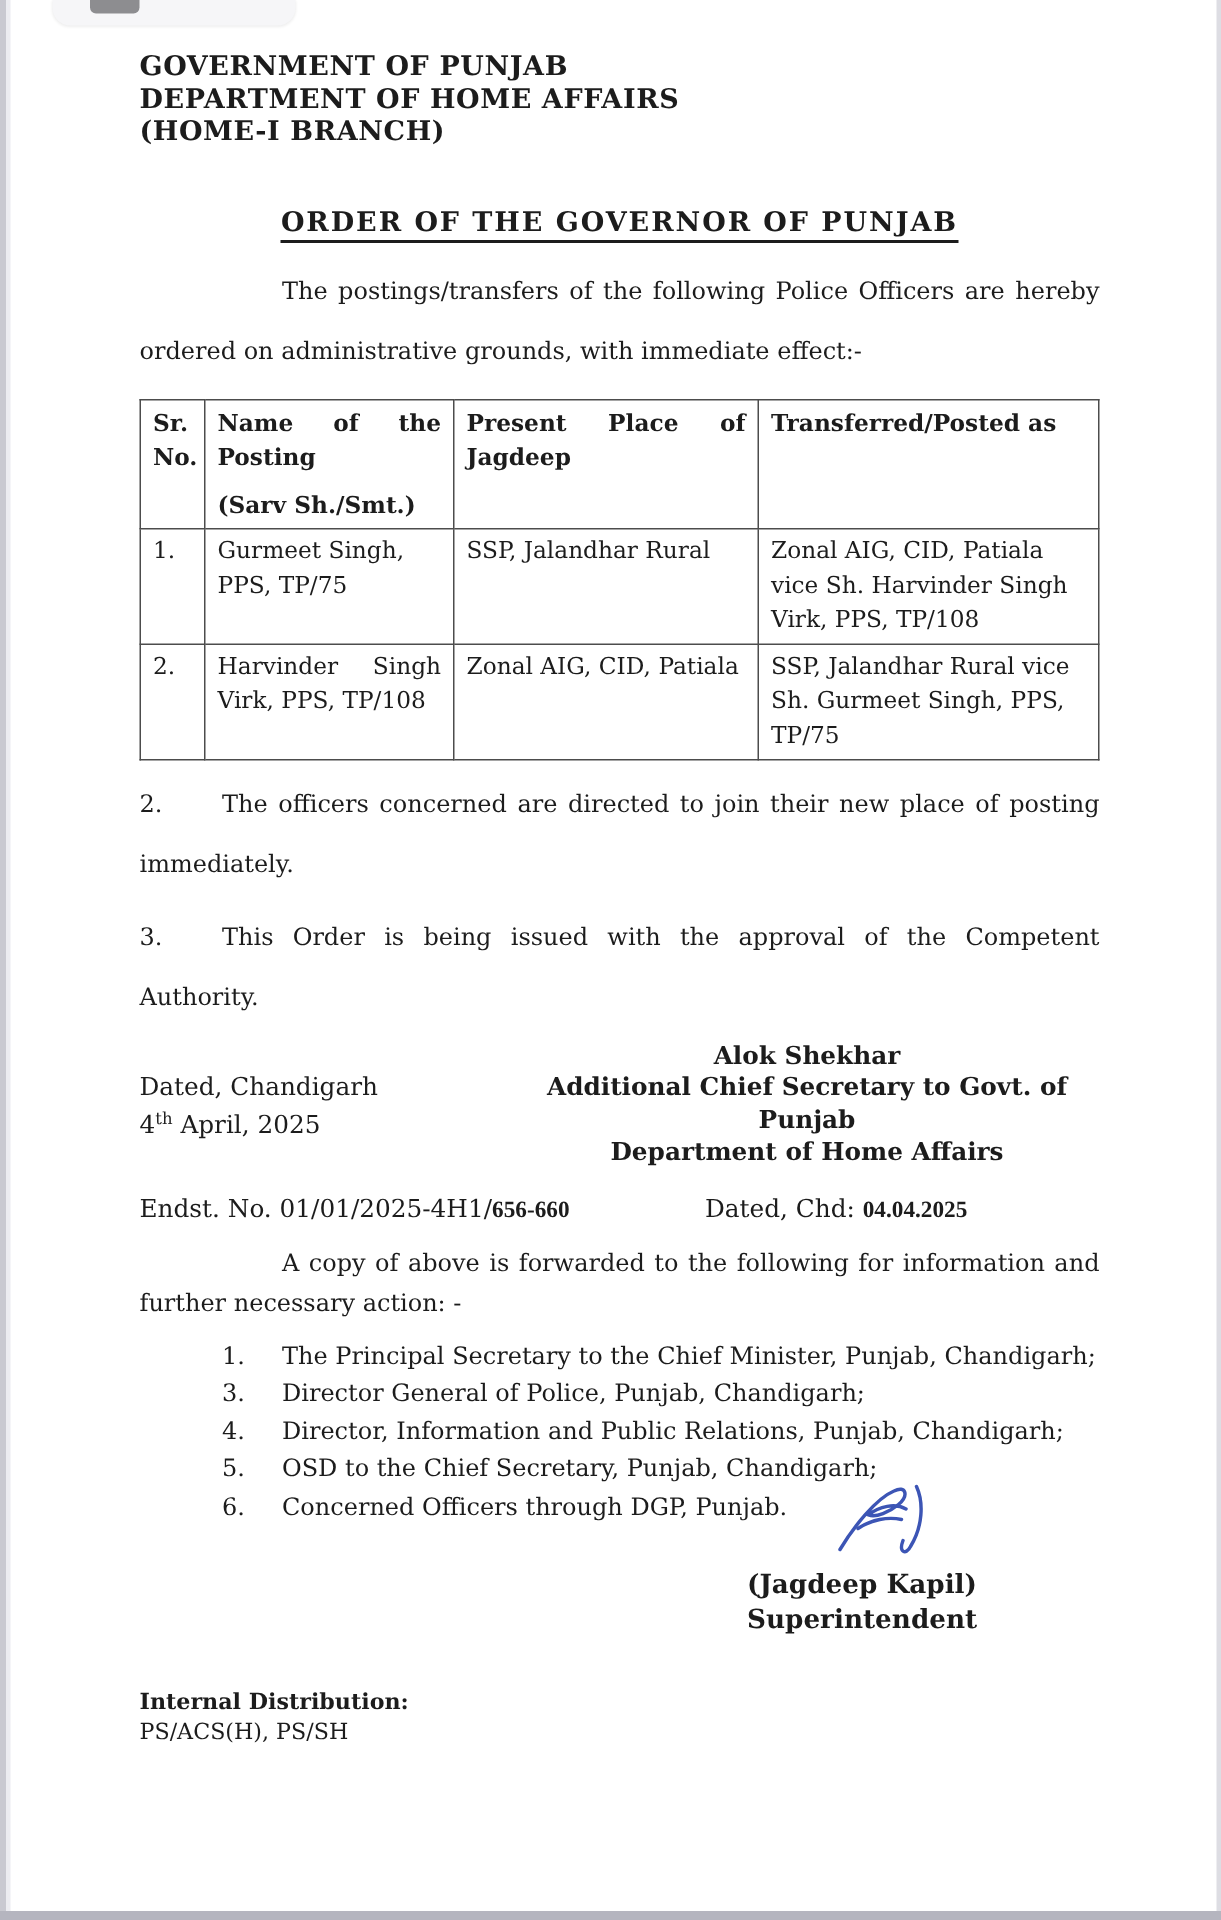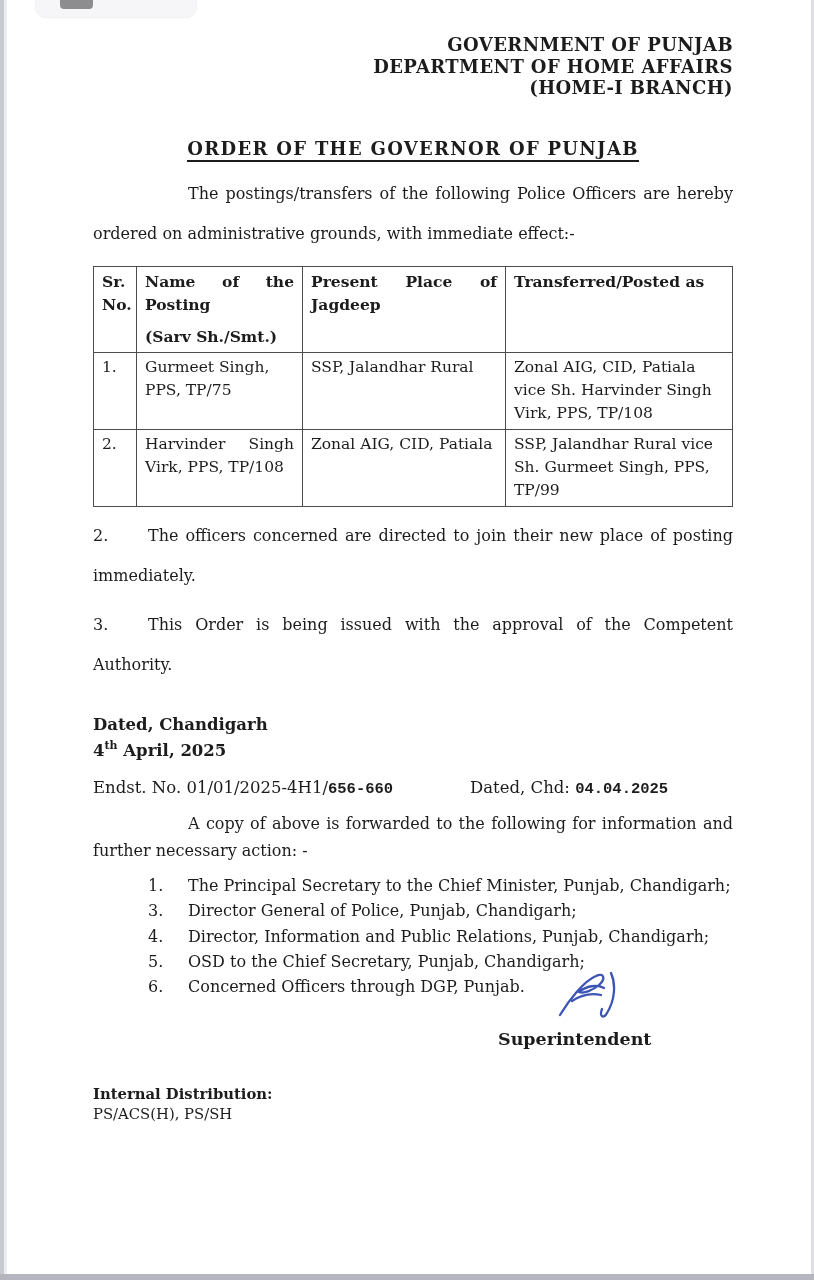--- a/index.html
+++ b/index.html
@@ -23,21 +23,21 @@
     background:#f6f6f8; border-radius:0 0 12px 12px;
     box-shadow:0 1px 2px rgba(0,0,0,0.07);
   }
   .ui-tab .knob {
     position:absolute; left:25px; top:0; width:33px; height:9px;
     background:#8d8d90; border-radius:0 0 4px 4px;
   }
 
   .content { position:absolute; left:93px; top:0; width:640px; }
 
-  .hdr { text-align:right; margin-top:34px; font-weight:bold;
+  .hdr { text-align:left; margin-top:34px; font-weight:bold;
          font-size:18px; line-height:21.5px; letter-spacing:0.4px; }
   .order-title-wrap { text-align:center; margin-top:39px; }
   .order-title {
     display:inline-block; font-weight:bold; font-size:18px; letter-spacing:1.3px;
     border-bottom:2.5px solid #1c1c1c; padding-bottom:1px;
   }
 
   .body-par { font-size:16px; line-height:40px; text-align:justify; }
   .intro { margin-top:12px; text-indent:95px; }
 
@@ -53,27 +53,27 @@
   .hdr-cell { font-weight:bold; }
   .hdr-gap { margin-top:9px; }
   tr.hrow td { height:77px; }
   tr.r1 td { height:75px; }
   tr.r2 td { height:77px; }
 
   .numpar { margin-top:9px; }
   .numpar .pnum { display:inline-block; width:55px; text-indent:0; }
 
   .sig-row { display:flex; margin-top:8px; }
-  .sig-left { width:250px; padding-top:21px; font-weight:bold; font-size:16.5px; line-height:21.5px; }
+  .sig-left { width:250px; padding-top:21px; font-weight:normal; font-size:16.5px; line-height:21.5px; }
   .sig-right { flex:1; text-align:center; font-weight:bold; font-size:16.5px; line-height:21.5px; }
   sup.th { font-size:11px; vertical-align:super; }
 
   .endst { position:relative; margin-top:17px; font-size:16.5px; }
   .endst .dated { position:absolute; left:377px; top:0; }
-  .bnum { font-family:Liberation Mono, monospace; font-weight:700; font-size:15.5px;text-align:right; }
+  .bnum { font-family:Liberation Serif, serif; font-weight:700; font-size:15.5px;text-align:right; }
 
   .forward { margin-top:12px; font-size:16px; line-height:27px; text-align:justify; text-indent:95px; }
 
   .dist-list { margin-top:9px; margin-left:55px; font-size:16px; line-height:25.3px; }
   .dist-list .li { display:flex; }
   .dist-list .dnum { width:40px; flex:none; }
 
   .sign-block { margin-left:405px; margin-top:-32px; width:235px; }
   .sign-block svg { display:block; margin-left:55px; }
   .sign-name { font-weight:bold; font-size:17.5px; line-height:21px; margin-top:2px; }
@@ -128,33 +128,38 @@
     <tr class="r1">
       <td class="cell-sr">1.</td>
       <td>Gurmeet Singh, PPS, TP/75</td>
       <td>SSP, Jalandhar Rural</td>
       <td>Zonal AIG, CID, Patiala vice Sh. Harvinder Singh Virk, PPS, TP/108</td>
     </tr>
     <tr class="r2">
       <td class="cell-sr">2.</td>
       <td class="jc">Harvinder Singh Virk, PPS, TP/108</td>
       <td class="jc">Zonal AIG, CID, Patiala</td>
-      <td>SSP, Jalandhar Rural vice Sh. Gurmeet Singh, PPS, TP/99</td>
+      <td>SSP, Jalandhar Rural vice Sh. Gurmeet Singh, PPS, TP/75</td>
     </tr>
   </tbody>
     </table>
 
   <p class="body-par numpar"><span class="pnum">2.</span><span>The officers concerned are directed to join their new place of posting immediately.</span></p>
 
   <p class="body-par numpar"><span class="pnum">3.</span><span>This Order is being issued with the approval of the Competent Authority.</span></p>
 
   <div class="sig-row">
     <div class="sig-left">
       <div>Dated, Chandigarh</div>
       <div><span>4</span><sup class="th">th</sup><span> April, 2025</span></div>
+    </div>
+    <div class="sig-right">
+      <div>Alok Shekhar</div>
+      <div>Additional Chief Secretary to Govt. of Punjab</div>
+      <div>Department of Home Affairs</div>
     </div>
   </div>
 
   <div class="endst">
     <span>Endst. No. 01/01/2025-4H1/</span><span class="bnum">656-660</span>
     <span class="dated"><span>Dated, Chd: </span><span class="bnum">04.04.2025</span></span>
   </div>
 
   <p class="forward">A copy of above is forwarded to the following for information and further necessary action: -</p>
 
@@ -182,20 +187,21 @@
   </div>
 
   <div class="sign-block">
     <svg width="84" height="60" viewBox="0 0 84 60">
       <g fill="none" stroke="#3c55b5" stroke-width="2.3" stroke-linecap="round">
         <path d="M7 48 C16 33 31 14 43 9 C51 5 53 12 46 18 C40 23 31 27 26 25 C33 19 44 17 51 21"></path>
         <path d="M58 6 C63 17 62 33 54 46 C51 52 46 50 49 42"></path>
         <path d="M19 34 C28 28 39 26 48 28"></path>
       </g>
     </svg>
+    <div class="sign-name">(Jagdeep Kapil)</div>
     <div class="sign-name">Superintendent</div>
   </div>
 
   <div class="internal">
     <div class="lbl">Internal Distribution:</div>
     <div class="val">PS/ACS(H), PS/SH</div>
   </div>
 
 </div>
 

